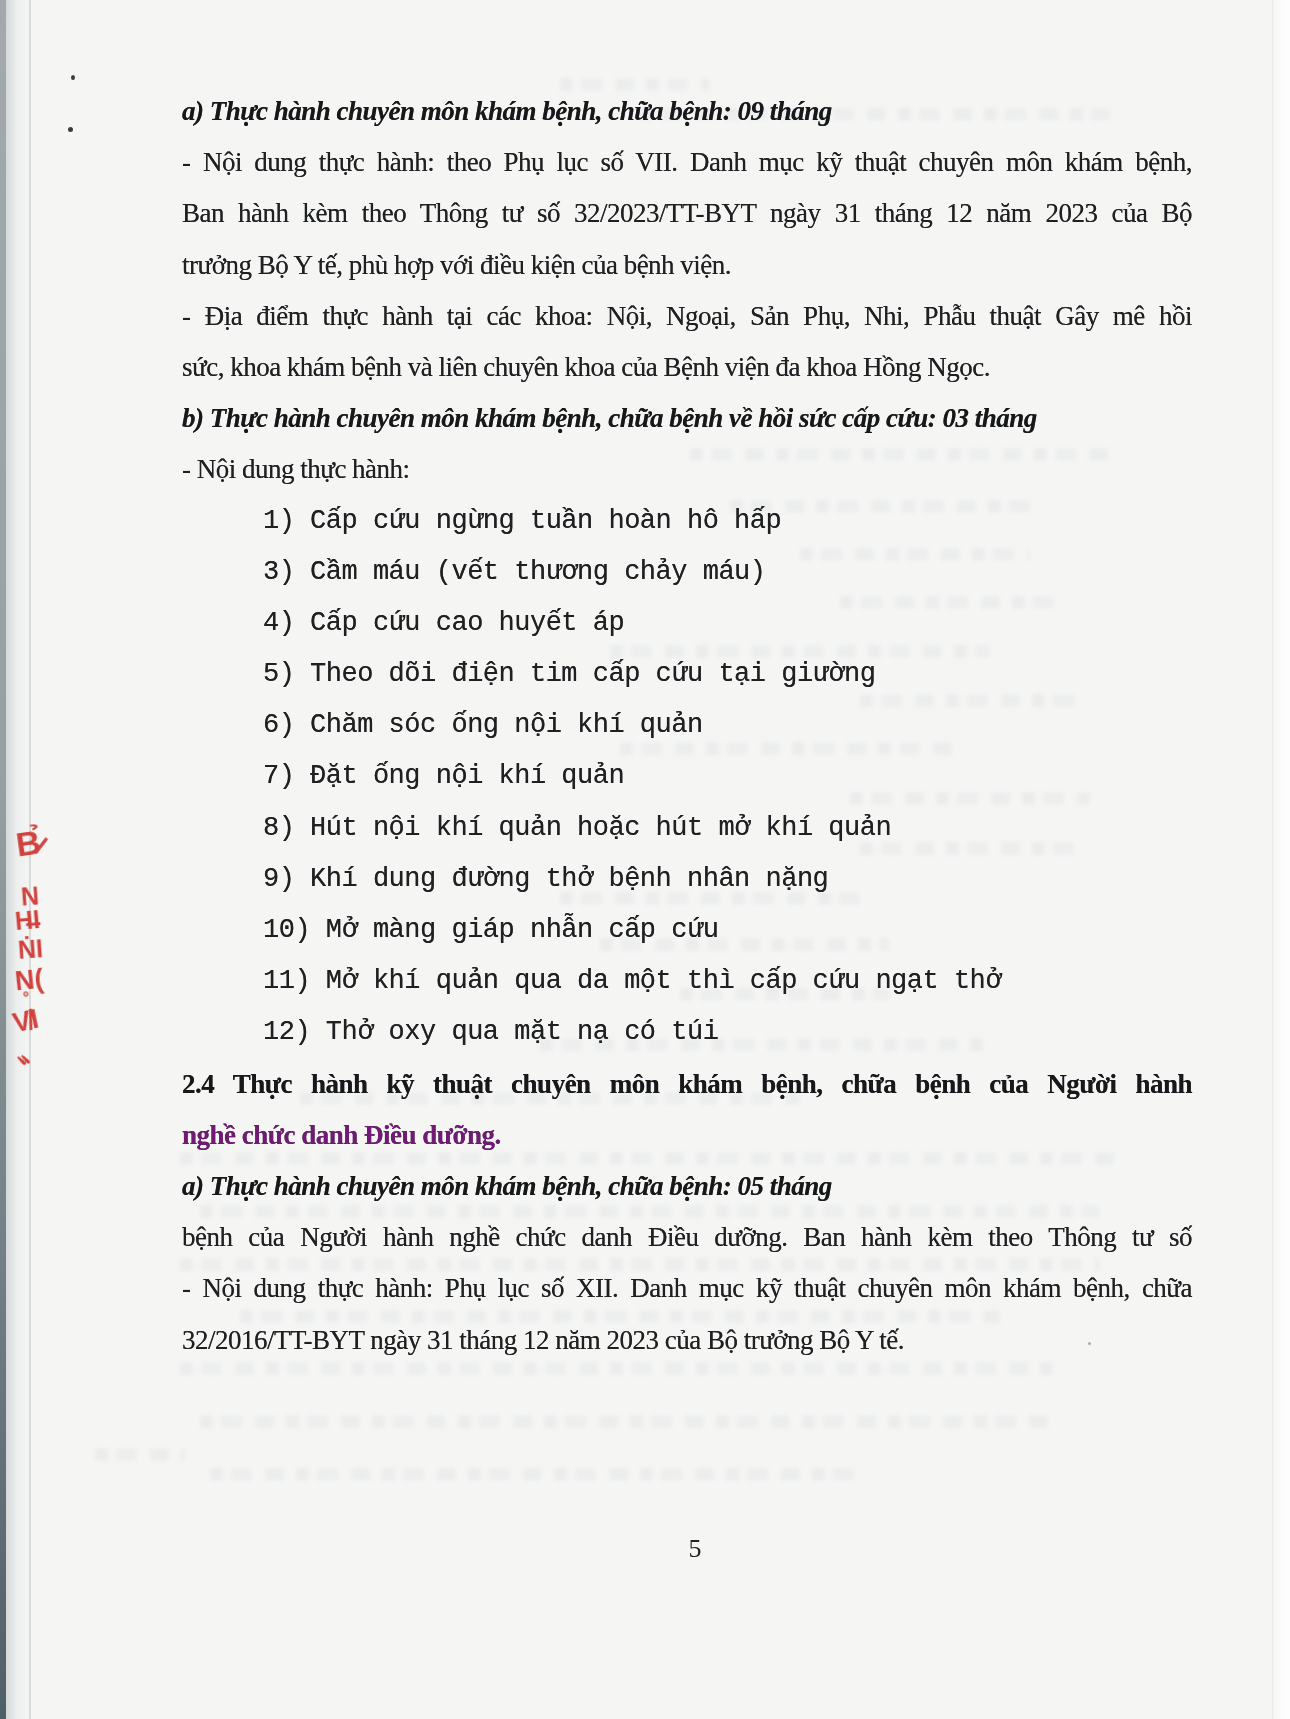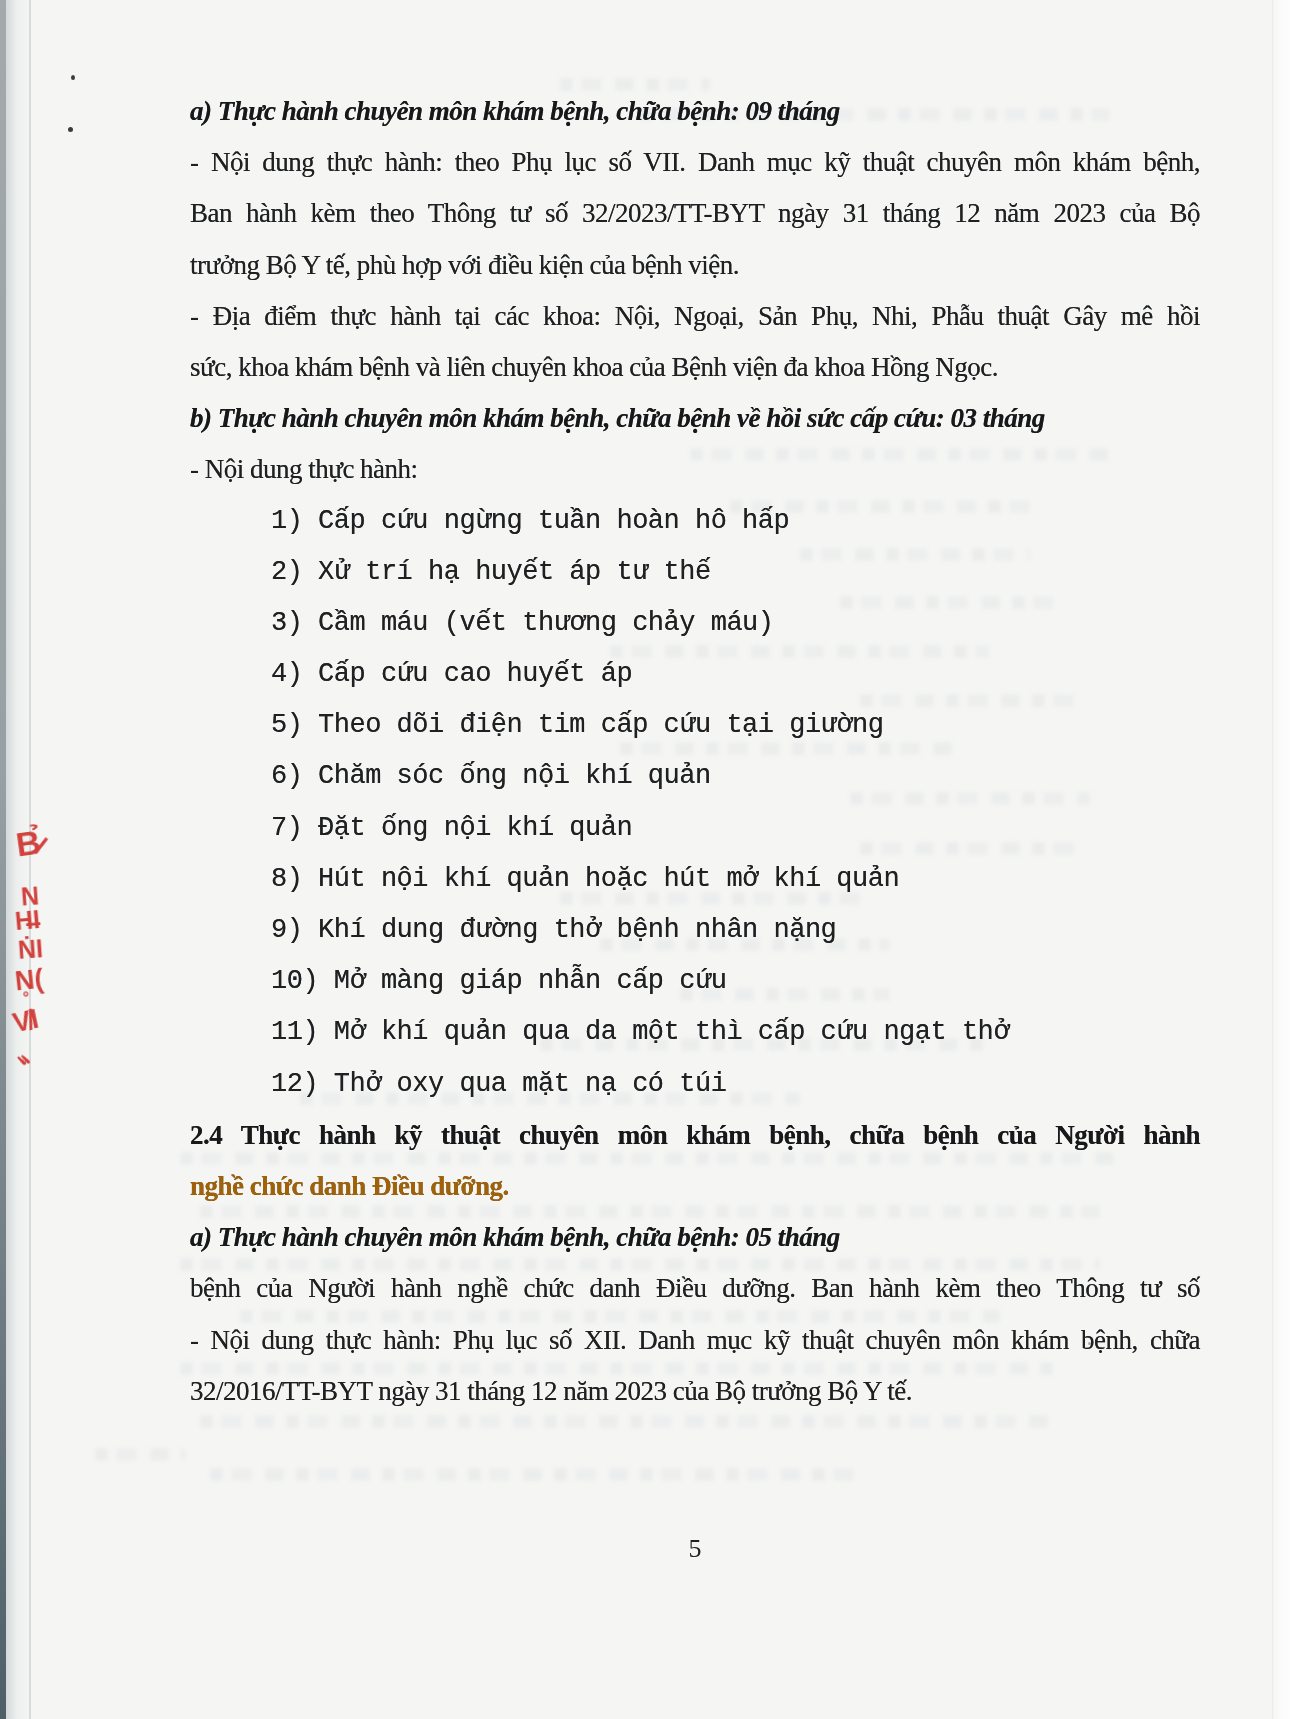--- a/index.html
+++ b/index.html
@@ -49,28 +49,28 @@
     filter:blur(.4px);opacity:.92;line-height:1;}
   .sf1{left:16px;top:826px;font-size:34px;transform:rotate(-8deg);}
   .sf2{left:21px;top:884px;font-size:25px;transform:rotate(-4deg);}
   .sf3{left:15px;top:908px;font-size:25px;transform:rotate(-5deg);}
   .sf4{left:18px;top:937px;font-size:25px;transform:rotate(-4deg);}
   .sf5{left:15px;top:967px;font-size:27px;transform:rotate(-6deg);}
   .sf6{left:13px;top:1008px;font-size:27px;transform:rotate(-12deg);}
   .sf7{left:15px;top:1038px;font-size:26px;transform:rotate(-20deg);letter-spacing:2px;}
 
   
-  .textblock{position:absolute;left:190px;top:86px;width:1010px;color:#1f2022;}
+  .textblock{position:absolute;left:182px;top:86px;width:1010px;color:#1f2022;}
   .ln{height:51.2px;line-height:51.2px;font-size:27px;letter-spacing:-0.5px;
     white-space:normal;overflow:visible;text-shadow:0 0 .5px rgba(25,26,30,.75);}
   .hi{font-weight:bold;font-style:italic;color:#17181a;}
   .just{text-align:justify;text-align-last:justify;word-spacing:1px;}
   .li{padding-left:81px;font-family:Liberation Mono, monospace;}
   .bj{font-weight:bold;color:#17181a;text-align:justify;text-align-last:justify;}
-  .bl{font-weight:bold;color:#a16207;}
+  .bl{font-weight:bold;color:#701a75;}
   .page-num{position:absolute;left:190px;top:1524px;width:1010px;height:50px;
     line-height:50px;text-align:center;font-size:26px;color:#222;}
 </style>
 </head>
 <body>
 
 <div class="edge-left"></div>
 <div class="edge-left-fade"></div>
 <div class="scan-line-v"></div>
 <div class="edge-right"></div>
@@ -114,21 +114,20 @@
 <div class="textblock">
   <div class="ln hi">a) Thực hành chuyên môn khám bệnh, chữa bệnh: 09 tháng</div>
   <div class="ln just">- Nội dung thực hành: theo Phụ lục số VII. Danh mục kỹ thuật chuyên môn khám bệnh,</div>
   <div class="ln just">Ban hành kèm theo Thông tư số 32/2023/TT-BYT ngày 31 tháng 12 năm 2023 của Bộ</div>
   <div class="ln">trưởng Bộ Y tế, phù hợp với điều kiện của bệnh viện.</div>
   <div class="ln just">- Địa điểm thực hành tại các khoa: Nội, Ngoại, Sản Phụ, Nhi, Phẫu thuật Gây mê hồi</div>
   <div class="ln">sức, khoa khám bệnh và liên chuyên khoa của Bệnh viện đa khoa Hồng Ngọc.</div>
   <div class="ln hi">b) Thực hành chuyên môn khám bệnh, chữa bệnh về hồi sức cấp cứu: 03 tháng</div>
   <div class="ln">- Nội dung thực hành:</div>
   <div class="ln li">1) Cấp cứu ngừng tuần hoàn hô hấp</div>
-  <div class="ln li">2) Xử trí hạ huyết áp tư thế</div>
   <div class="ln li">3) Cầm máu (vết thương chảy máu)</div>
   <div class="ln li">4) Cấp cứu cao huyết áp</div>
   <div class="ln li">5) Theo dõi điện tim cấp cứu tại giường</div>
   <div class="ln li">6) Chăm sóc ống nội khí quản</div>
   <div class="ln li">7) Đặt ống nội khí quản</div>
   <div class="ln li">8) Hút nội khí quản hoặc hút mở khí quản</div>
   <div class="ln li">9) Khí dung đường thở bệnh nhân nặng</div>
   <div class="ln li">10) Mở màng giáp nhẫn cấp cứu</div>
   <div class="ln li">11) Mở khí quản qua da một thì cấp cứu ngạt thở</div>
   <div class="ln li">12) Thở oxy qua mặt nạ có túi</div>

